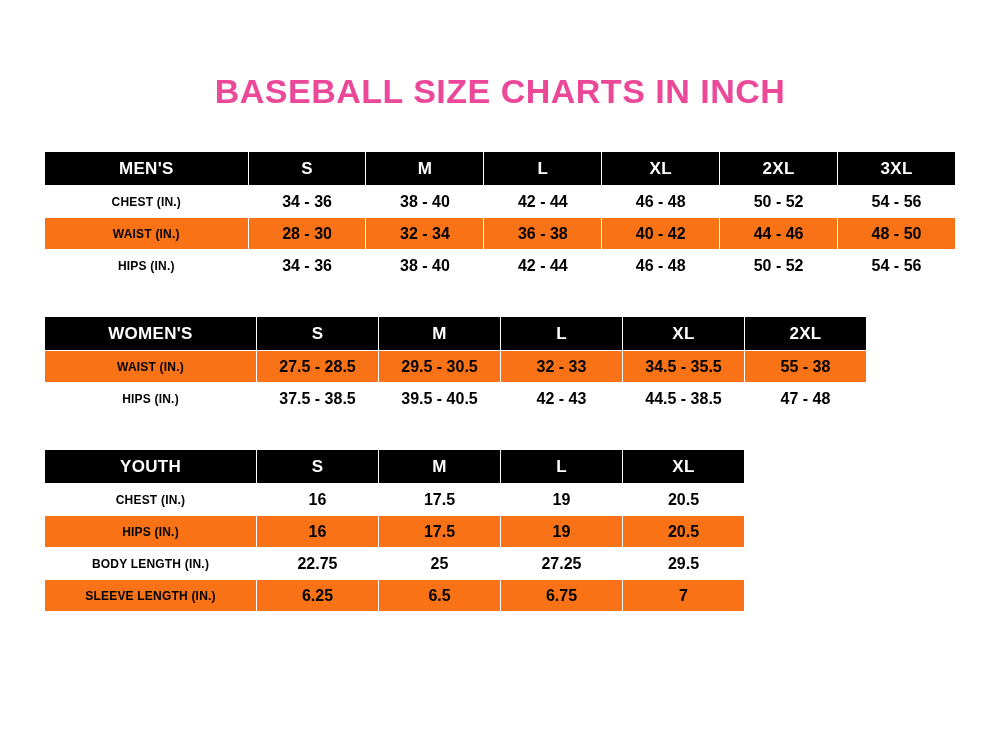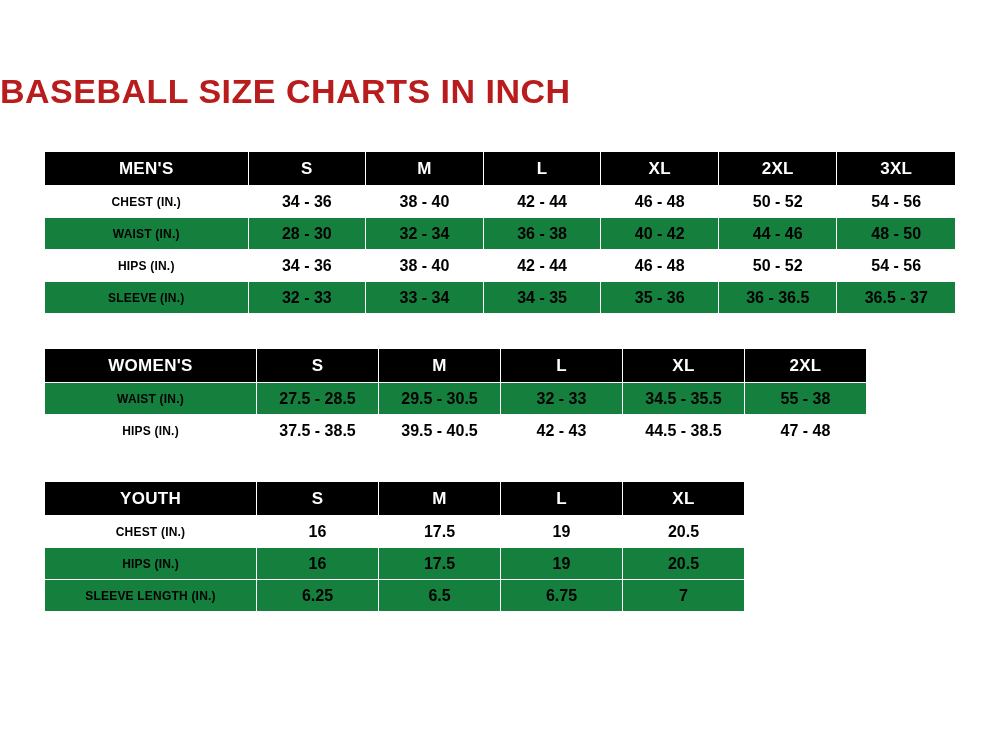--- a/index.html
+++ b/index.html
@@ -14,26 +14,27 @@
     color: #000000;
     overflow: hidden;
   }
   .page {
     position: relative;
     width: 1000px;
     height: 752px;
     box-sizing: border-box;
   }
   .title {
+    text-align: center;
     font-size: 34px;
     font-weight: bold;
     letter-spacing: 0.5px;
     margin: 0;
     padding-top: 72px;
-    color: #b91c1c;
+    color: #ec4899;
   }
   .charts {
     padding: 0 44px;
     margin-top: 40px;
   }
   table.size-table {
     border-collapse: collapse;
     table-layout: fixed;
     margin-bottom: 34px;
     font-size: 16px;
@@ -54,21 +55,21 @@
     letter-spacing: 0.3px;
     height: 33px;
   }
   table.size-table thead th.corner {
     text-align: center;
   }
   table.size-table tbody tr.odd td {
     background: #ffffff;
   }
   table.size-table tbody tr.even td {
-    background: #15803d;
+    background: #f97316;
     text-align: center;
   }
   table.size-table tbody td.label {
     text-align: center;
     font-size: 12px;
     letter-spacing: 0.2px;
   }
   
   .t-men col.c-label { width: 212px; }
   .t-men col.c-val { width: 122px; }
@@ -128,29 +129,20 @@
         </tr>
         <tr class="odd">
           <td class="label">HIPS (IN.)</td>
           <td>34 - 36</td>
           <td>38 - 40</td>
           <td>42 - 44</td>
           <td>46 - 48</td>
           <td>50 - 52</td>
           <td>54 - 56</td>
         </tr>
-        <tr class="even">
-          <td class="label">SLEEVE (IN.)</td>
-          <td>32 - 33</td>
-          <td>33 - 34</td>
-          <td>34 - 35</td>
-          <td>35 - 36</td>
-          <td>36 - 36.5</td>
-          <td>36.5 - 37</td>
-        </tr>
       </tbody>
     </table>
 
     <table class="size-table t-women">
       <colgroup>
         <col class="c-label">
           <col class="c-val">
           <col class="c-val">
           <col class="c-val">
           <col class="c-val">
@@ -211,20 +203,27 @@
           <td>19</td>
           <td>20.5</td>
         </tr>
         <tr class="even">
           <td class="label">HIPS (IN.)</td>
           <td>16</td>
           <td>17.5</td>
           <td>19</td>
           <td>20.5</td>
         </tr>
+        <tr class="odd">
+          <td class="label">BODY LENGTH (IN.)</td>
+          <td>22.75</td>
+          <td>25</td>
+          <td>27.25</td>
+          <td>29.5</td>
+        </tr>
         <tr class="even">
           <td class="label">SLEEVE LENGTH (IN.)</td>
           <td>6.25</td>
           <td>6.5</td>
           <td>6.75</td>
           <td>7</td>
         </tr>
       </tbody>
     </table>
 

